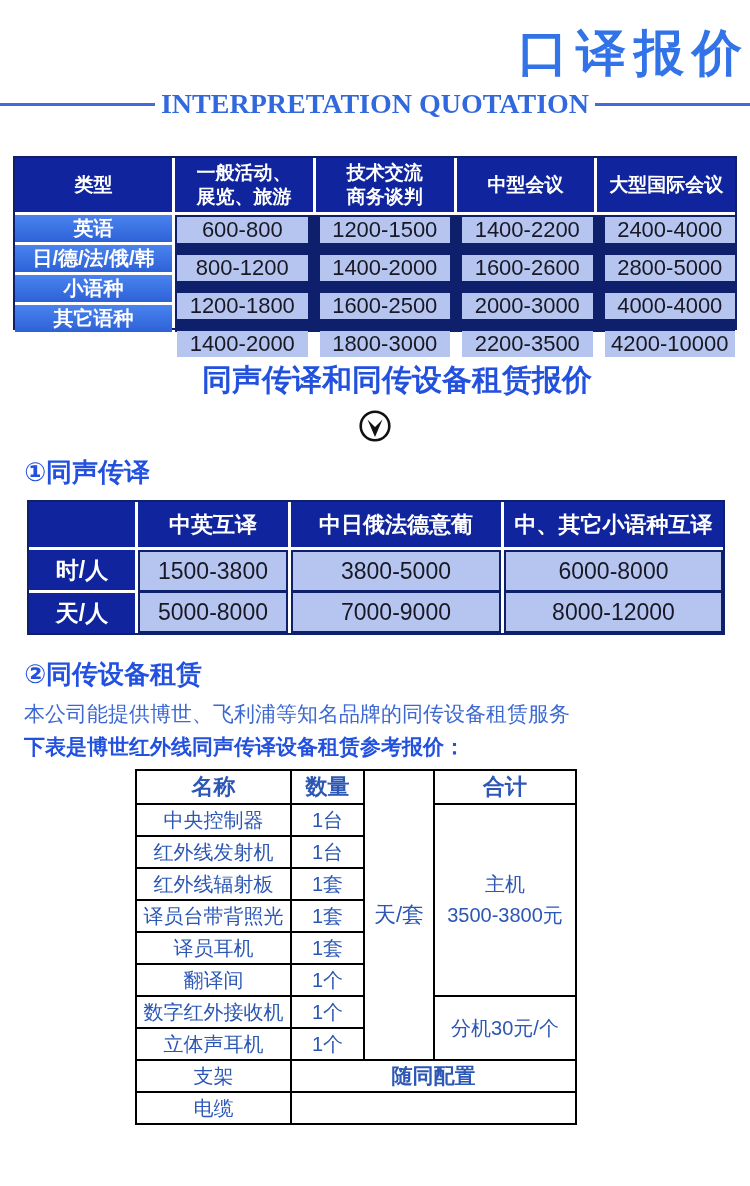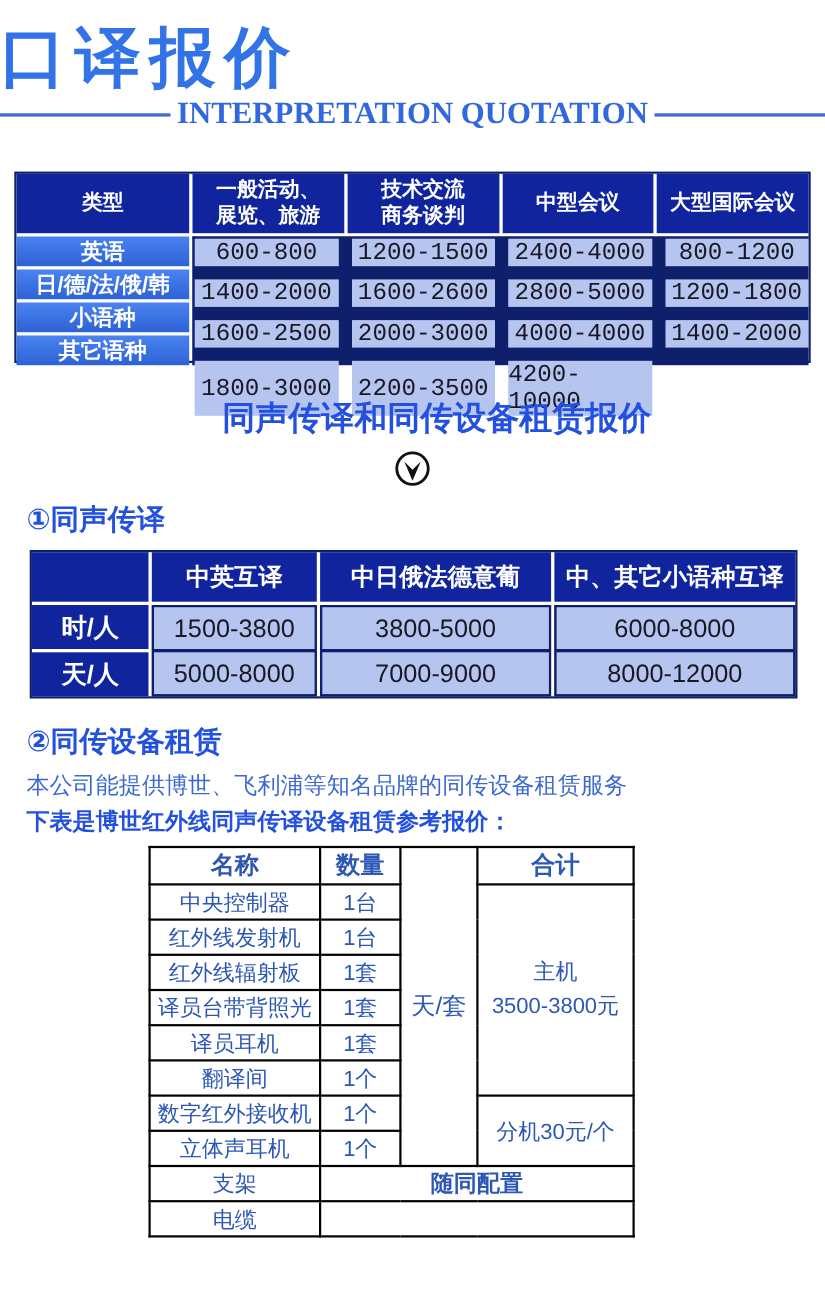--- a/index.html
+++ b/index.html
@@ -1,22 +1,22 @@
 <!DOCTYPE html>
 <html style="--title_blue: #3273e7; --subtitle_blue: #3268dd; --line_blue: #3f6cd8; --heading_blue: #2250df; --body_blue: #3c68d2; --navy: #10259d; --navy_line: #0e1f6b; --row_blue_top: #4a83f0; --row_blue_bottom: #2d62d6; --cell_blue: #b6c5f0; --data_text: #181824; --table3_text: #2c57b5; --table3_border: #000000; --arrow_black: #111111;"><head>
 <meta charset="utf-8">
 <style>
   * { margin:0; padding:0; box-sizing:border-box; }
   body { background:#ffffff; font-family:"Liberation Sans","DejaVu Sans",sans-serif; }
   .page { position:relative; width:750px; height:1186px; background:#fff; overflow:hidden; }
 
   
   .main-title{
-    padding-top:22px; text-align:left;
-    font-size:60px; font-weight:700; letter-spacing:8px;
+    padding-top:22px; text-align:right;
+    font-size:50px; font-weight:700; letter-spacing:8px;
     color:var(--title_blue,#3273e7); line-height:62px;
   }
   .subtitle-row{ display:flex; align-items:center; margin-top:4px; }
   .subtitle-line{ flex:1; height:3px; background:var(--line_blue,#3f6cd8); }
   .subtitle-text{
     font-family:"Liberation Serif","DejaVu Serif",serif;
     font-size:28px; font-weight:700; color:var(--subtitle_blue,#3268dd);
     padding:0 6px; white-space:nowrap;
   }
 
@@ -33,21 +33,21 @@
     white-space:pre-line; line-height:1.25;
   }
   .t1 .rl{
     background:linear-gradient(180deg,var(--row_blue_top,#4a83f0),var(--row_blue_bottom,#2d62d6));
     color:#fff; font-weight:600; font-size:20px;
     display:flex; align-items:center; justify-content:center;
   }
   .dblock{
     grid-area:2/2/6/6; background:var(--navy_line,#0e1f6b);
     border-left:2px solid var(--navy_line,#0e1f6b); border-top:2px solid var(--navy_line,#0e1f6b);
-    display:grid; grid-template-columns:repeat(4,1fr); grid-template-rows:repeat(4,1fr); gap:12px;font-family:Liberation Mono, monospace;
+    display:grid; grid-template-columns:repeat(4,1fr); grid-template-rows:repeat(4,1fr); gap:12px;
   }
   .dc{
     background:var(--cell_blue,#b6c5f0); color:var(--data_text,#181824);
     font-size:22px; display:flex; align-items:center; justify-content:center;
   }
 
   
   .section-title{
     margin-top:30px; text-align:center;
     font-size:30px; font-weight:700; color:var(--heading_blue,#2250df);padding-left:44px;
@@ -115,20 +115,21 @@
 商务谈判</div>
     <div class="th" style="grid-area:1/4">中型会议</div>
     <div class="th" style="grid-area:1/5">大型国际会议</div>
     <div class="rl" style="grid-area:2/1">英语</div>
     <div class="rl" style="grid-area:3/1">日/德/法/俄/韩</div>
     <div class="rl" style="grid-area:4/1">小语种</div>
     <div class="rl" style="grid-area:5/1">其它语种</div>
     <div class="dblock">
       <div class="dc">600-800</div>
       <div class="dc">1200-1500</div>
+      <div class="dc">1400-2200</div>
       <div class="dc">2400-4000</div>
       <div class="dc">800-1200</div>
       <div class="dc">1400-2000</div>
       <div class="dc">1600-2600</div>
       <div class="dc">2800-5000</div>
       <div class="dc">1200-1800</div>
       <div class="dc">1600-2500</div>
       <div class="dc">2000-3000</div>
       <div class="dc">4000-4000</div>
       <div class="dc">1400-2000</div>

